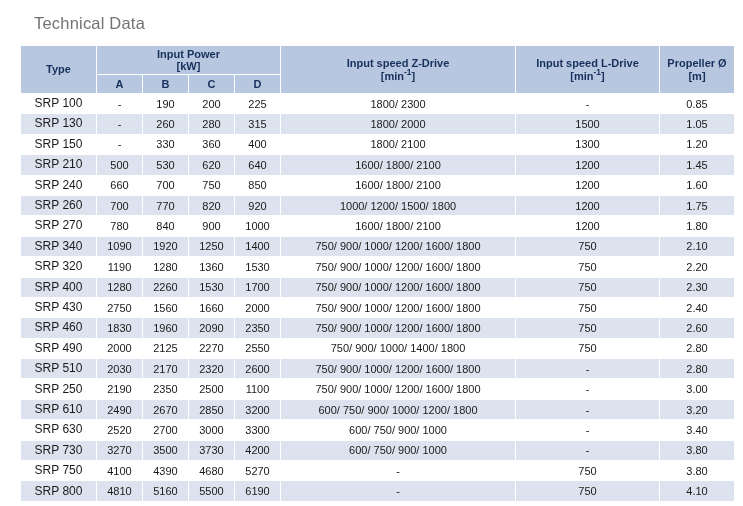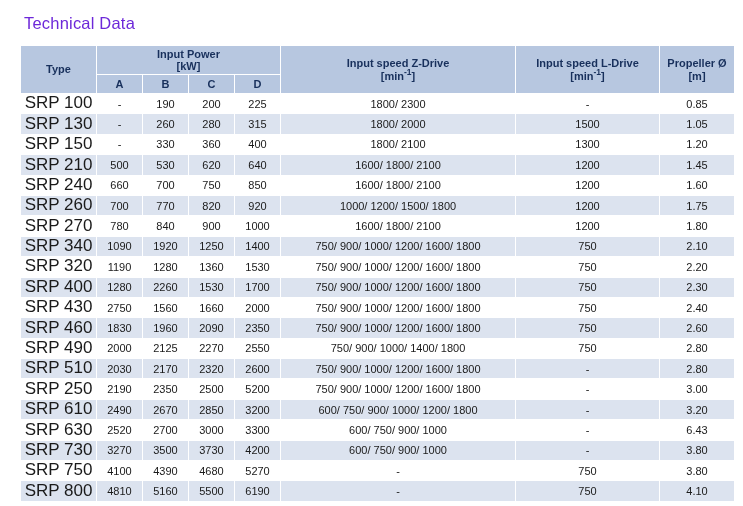--- a/index.html
+++ b/index.html
@@ -16,23 +16,23 @@
   }
   #page {
     position: relative;
     width: 743px;
     height: 506px;
     box-sizing: border-box;
     padding: 10px 14px 0 14px;
   }
   #title {
     font-size: 16.5px;
-    color: #6d28d9;
+    color: #737373;
     font-weight: normal;
-    margin: 4px 0 12px 10px;
+    margin: 4px 0 12px 20px;
     letter-spacing: 0.2px;
   }
   table.datatable {
     border-collapse: collapse;
     width: 714px;
     margin-left: 6px;
     table-layout: fixed;
     font-size: 11px;
   }
   table.datatable th,
@@ -64,21 +64,21 @@
   }
   tbody tr.even td {
     background: #dce3ef;
   }
   tbody td {
     height: 19.4px;
     color: #1a1a1a;
     font-size: 11px;
   }
   tbody td.typecell {
-    font-size: 17px;
+    font-size: 12px;
   }
   .supsmall {
     font-size: 8.5px;
     vertical-align: super;
     line-height: 0;
   }
   .hdr-line {
     display: block;
   }
   
@@ -275,21 +275,21 @@
           <td>2600</td>
           <td>750/ 900/ 1000/ 1200/ 1600/ 1800</td>
           <td>-</td>
           <td>2.80</td>
         </tr>
         <tr class="odd">
           <td class="typecell">SRP 250</td>
           <td>2190</td>
           <td>2350</td>
           <td>2500</td>
-          <td>5200</td>
+          <td>1100</td>
           <td>750/ 900/ 1000/ 1200/ 1600/ 1800</td>
           <td>-</td>
           <td>3.00</td>
         </tr>
         <tr class="even">
           <td class="typecell">SRP 610</td>
           <td>2490</td>
           <td>2670</td>
           <td>2850</td>
           <td>3200</td>
@@ -298,21 +298,21 @@
           <td>3.20</td>
         </tr>
         <tr class="odd">
           <td class="typecell">SRP 630</td>
           <td>2520</td>
           <td>2700</td>
           <td>3000</td>
           <td>3300</td>
           <td>600/ 750/ 900/ 1000</td>
           <td>-</td>
-          <td>6.43</td>
+          <td>3.40</td>
         </tr>
         <tr class="even">
           <td class="typecell">SRP 730</td>
           <td>3270</td>
           <td>3500</td>
           <td>3730</td>
           <td>4200</td>
           <td>600/ 750/ 900/ 1000</td>
           <td>-</td>
           <td>3.80</td>

